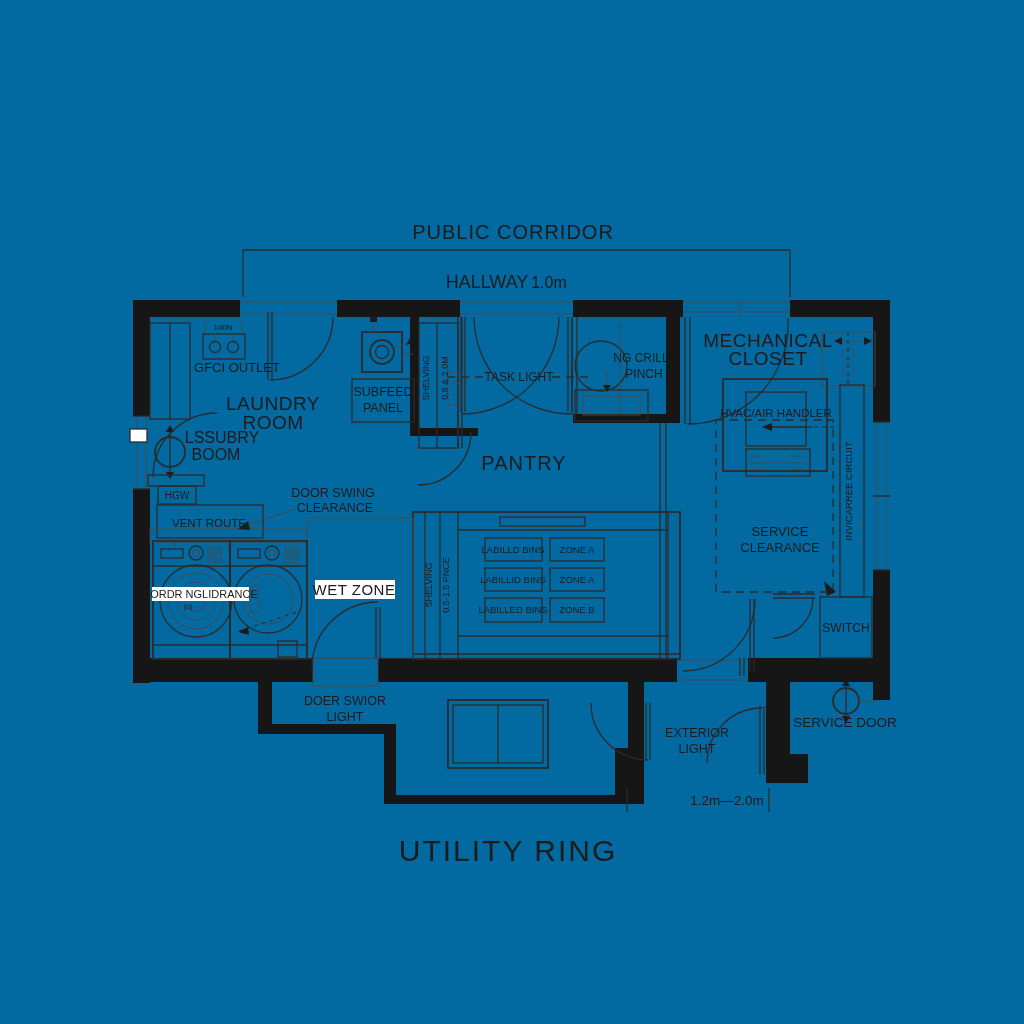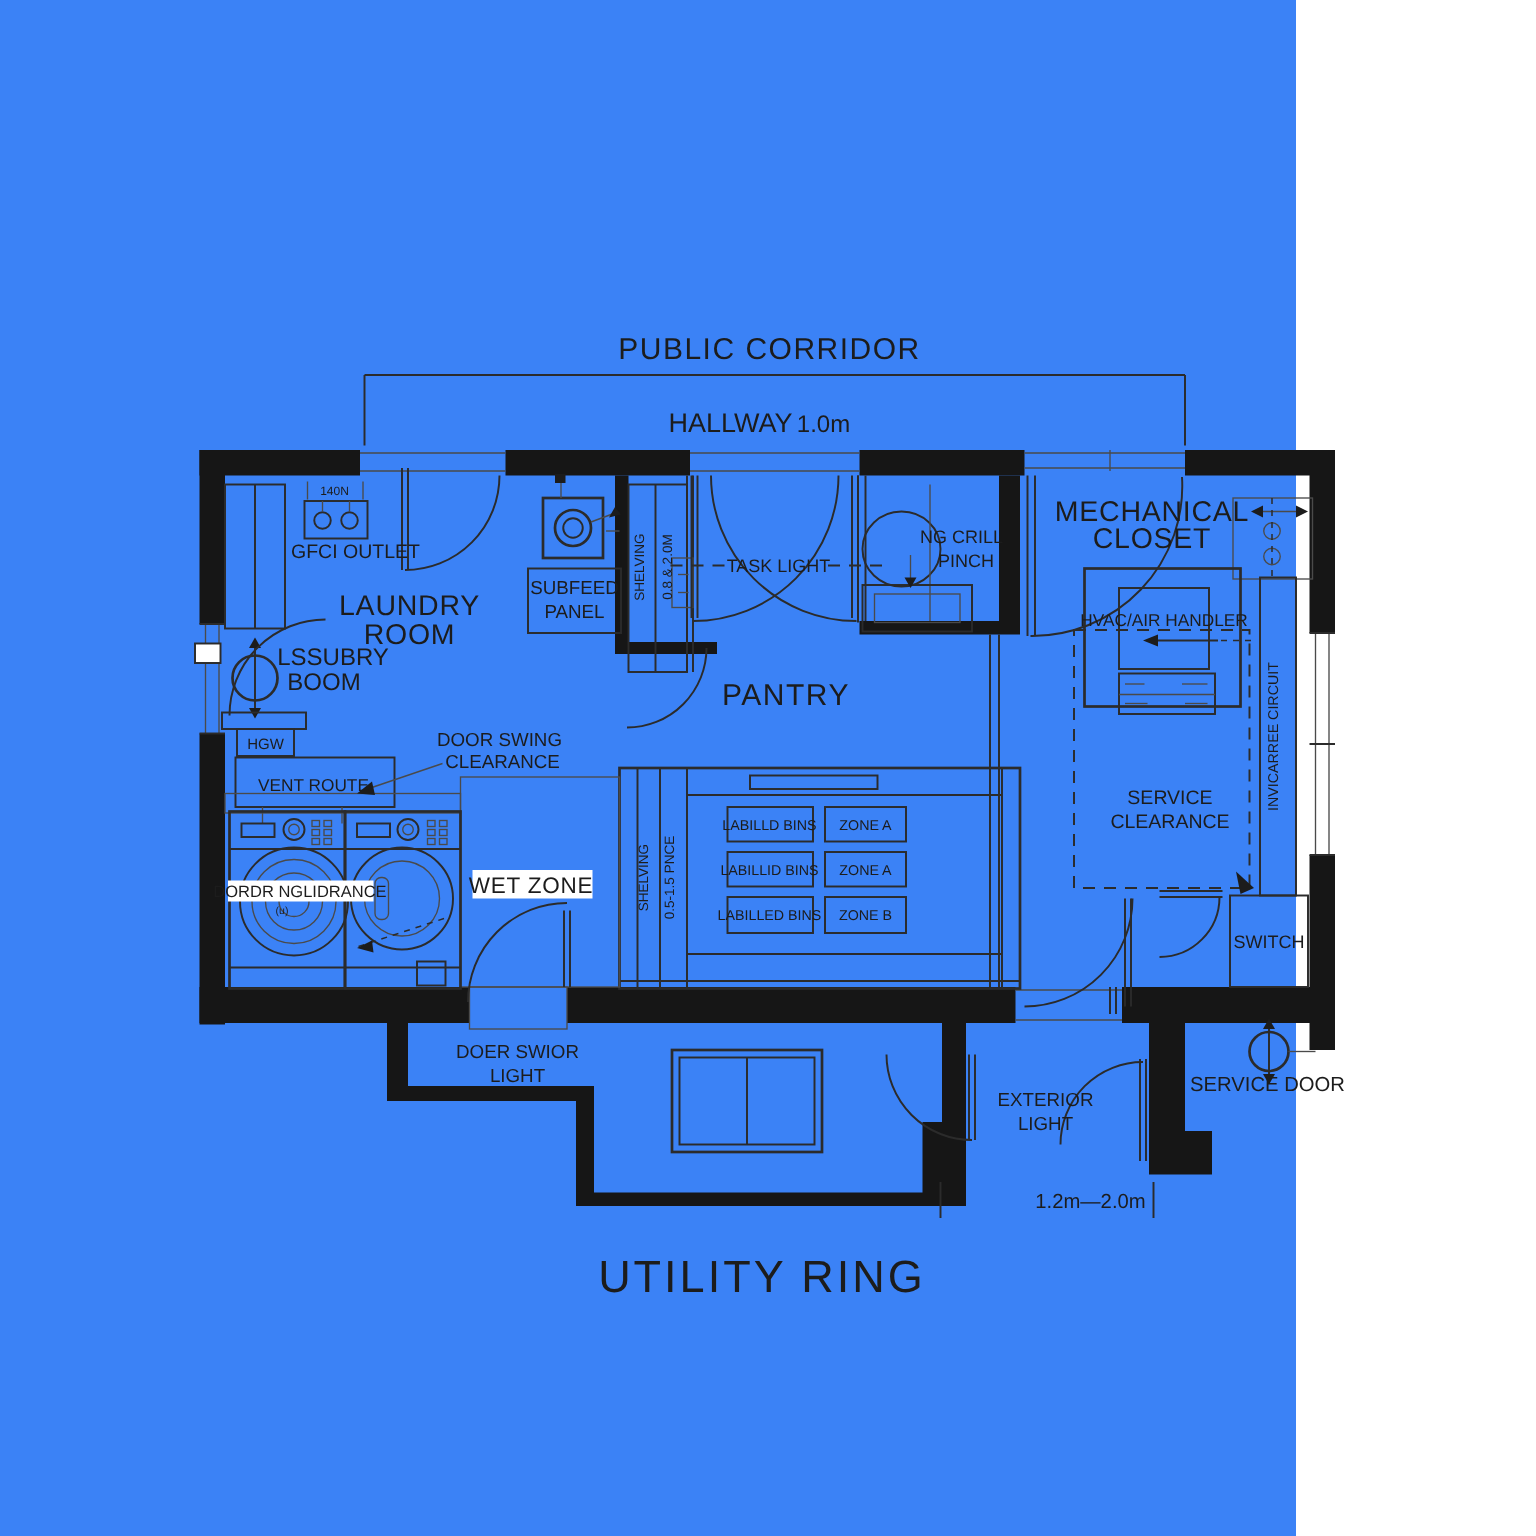--- a/index.html
+++ b/index.html
@@ -1,16 +1,16 @@
 <!DOCTYPE html>
 <html><head>
 <meta charset="utf-8">
 <style>
   html,body{margin:0;padding:0;background:#ffffff;}
-  .page{width:864px;height:1024px;background:#3b82f6;position:relative;font-family:"Liberation Sans",sans-serif;}
+  .page{width:1024px;height:1024px;background:#0369a1;position:relative;font-family:"Liberation Sans",sans-serif;}
   svg text{fill:#1c1c1c;font-family:"Liberation Sans",sans-serif;}
   .wall{fill:#161616;stroke:none;}
   .ln{stroke:#2b2b2b;stroke-width:1.3;fill:none;}
   .ln2{stroke:#2b2b2b;stroke-width:1.8;fill:none;}
   .thin{stroke:#4a4a4a;stroke-width:0.9;fill:none;}
   .dash{stroke:#2b2b2b;stroke-width:1.3;fill:none;stroke-dasharray:8 6;}
   .dash2{stroke:#2b2b2b;stroke-width:1;fill:none;stroke-dasharray:4 4;}
   .whitebg{fill:#ffffff;}
   .tri{fill:#1c1c1c;stroke:none;}
   .tc{text-anchor:middle;}

